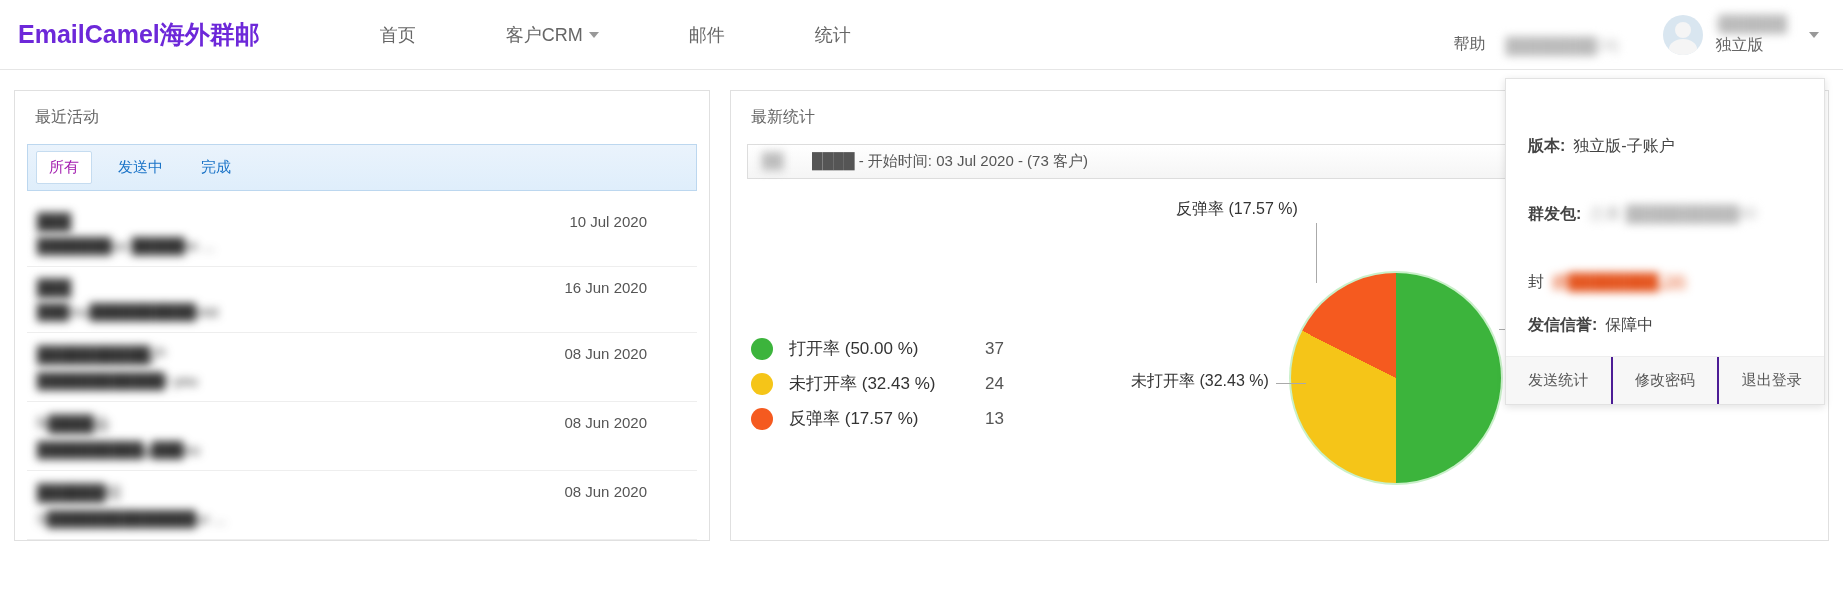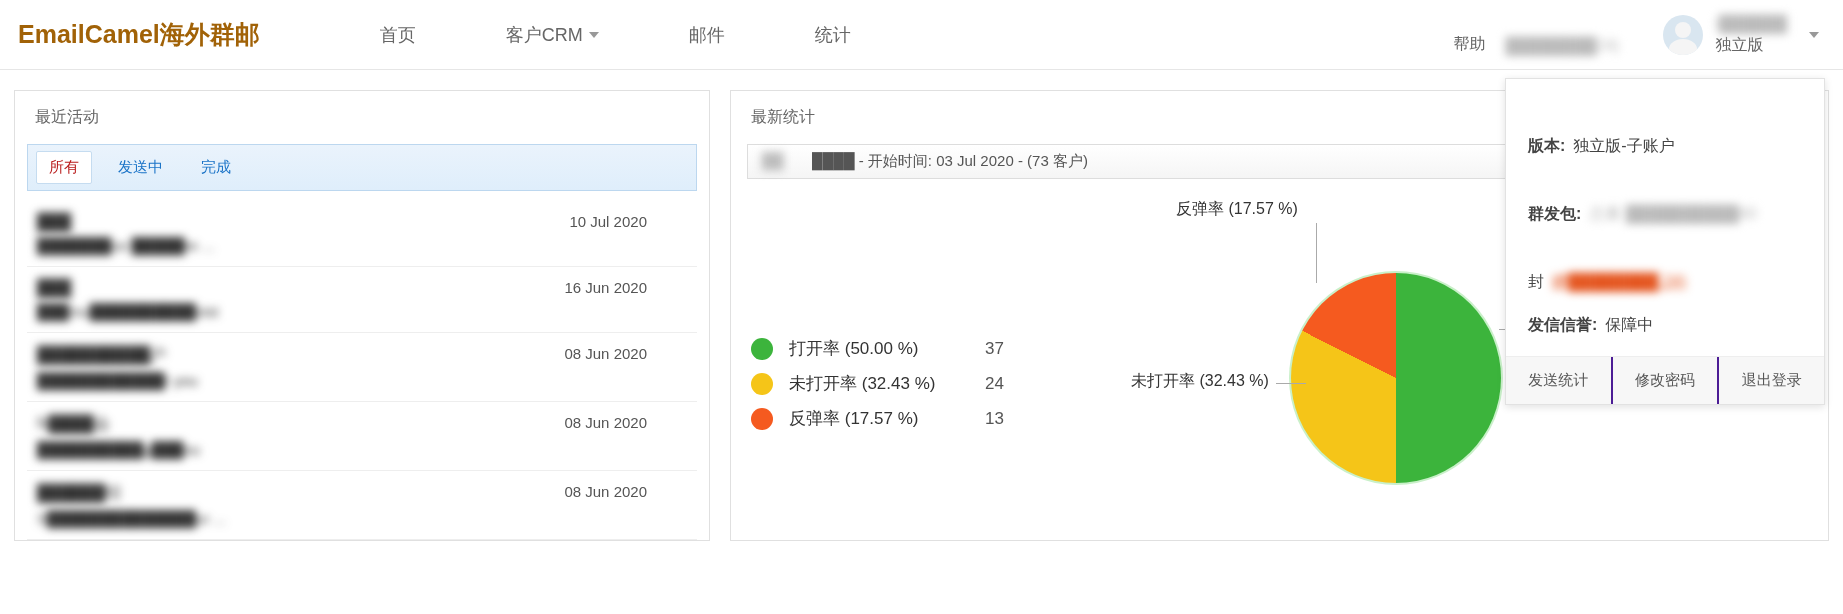--- a/index.html
+++ b/index.html
@@ -15,21 +15,21 @@
   .blur { filter: blur(4px); color:#bbb; user-select:none; }
   
   .top-header {
     display: flex;
     align-items: center;
     height: 70px;
     border-bottom: 1px solid #e6e6e6;
     padding: 0 0 0 18px;
   }
   .logo {
-    color: #a16207;
+    color: #6d28d9;
     font-weight: bold;
     font-size: 25px;
     margin-right: 120px;
     white-space: nowrap;
   }
   .top-nav { display: flex; gap: 90px; align-items: flex-end; }
   .nav-item {
     color: #666;
     font-size: 18px;
     cursor: pointer;
@@ -108,21 +108,21 @@
     font-size:15px;
   }
   .tab {
     color: #1a73c7;
     padding: 6px 12px;
     cursor: pointer;
     border-radius:2px;
   }
   .tab.active {
     background: #fff;
-    color: #b91c1c;
+    color: #a21caf;
     border:1px solid #c5dcf0;
   }
   .act-list { padding: 6px 12px 0; }
   .act-row {
     border-bottom: 1px solid #eee;
     padding: 12px 10px;
     display: flex;
     justify-content: space-between;
   }
   .act-left-lines { display:flex; flex-direction:column; gap:6px; }

